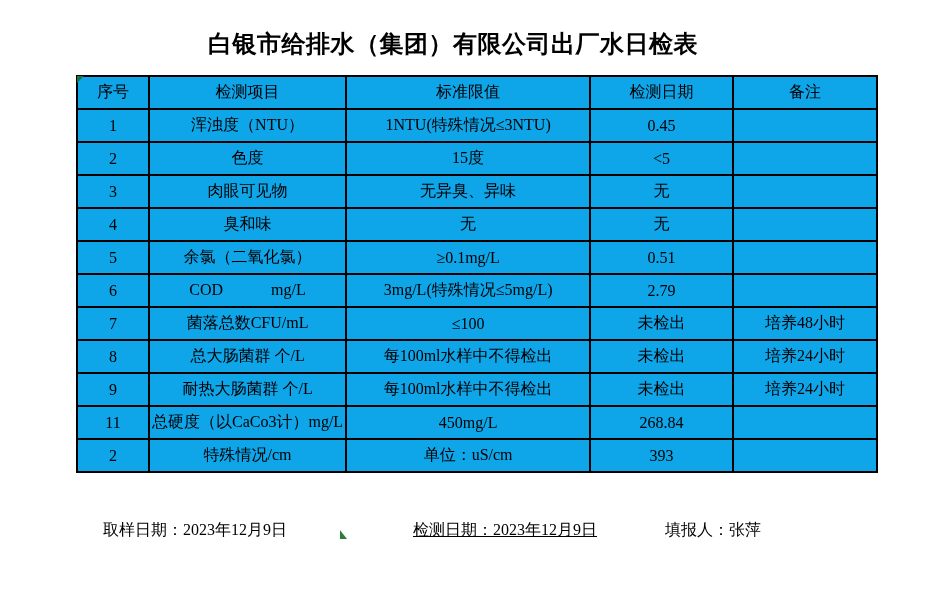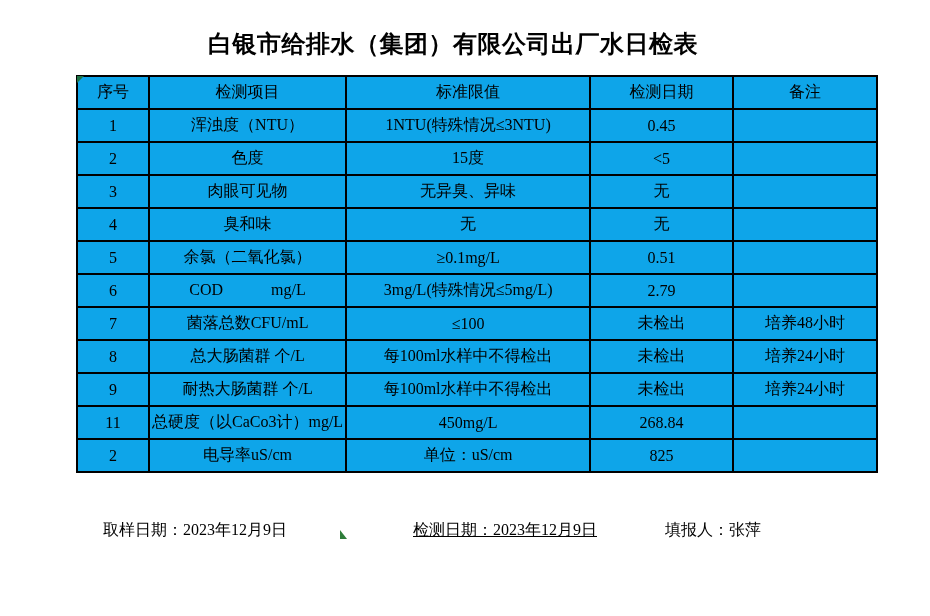--- a/index.html
+++ b/index.html
@@ -173,23 +173,23 @@
       </tr>
       <tr>
         <td>11</td>
         <td>总硬度（以CaCo3计）mg/L</td>
         <td>450mg/L</td>
         <td>268.84</td>
         <td></td>
       </tr>
       <tr>
         <td>2</td>
-        <td>电导率uS/cm</td>
+        <td>特殊情况/cm</td>
         <td>单位：uS/cm</td>
-        <td>825</td>
+        <td>393</td>
         <td></td>
       </tr>
     </tbody>
   </table>
 
   <div class="footer">
     <span class="f-sampling">取样日期：2023年12月9日</span>
     <span class="f-test">检测日期：2023年12月9日</span>
     <span class="f-reporter">填报人：张萍</span>
   </div>

